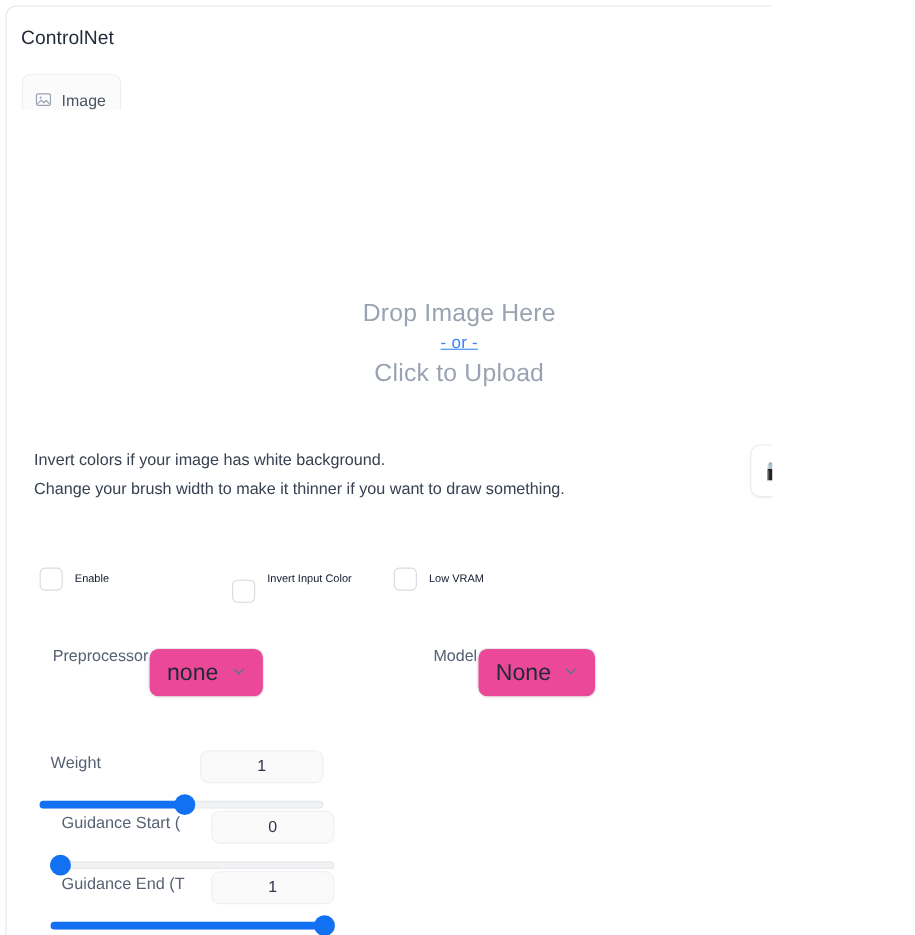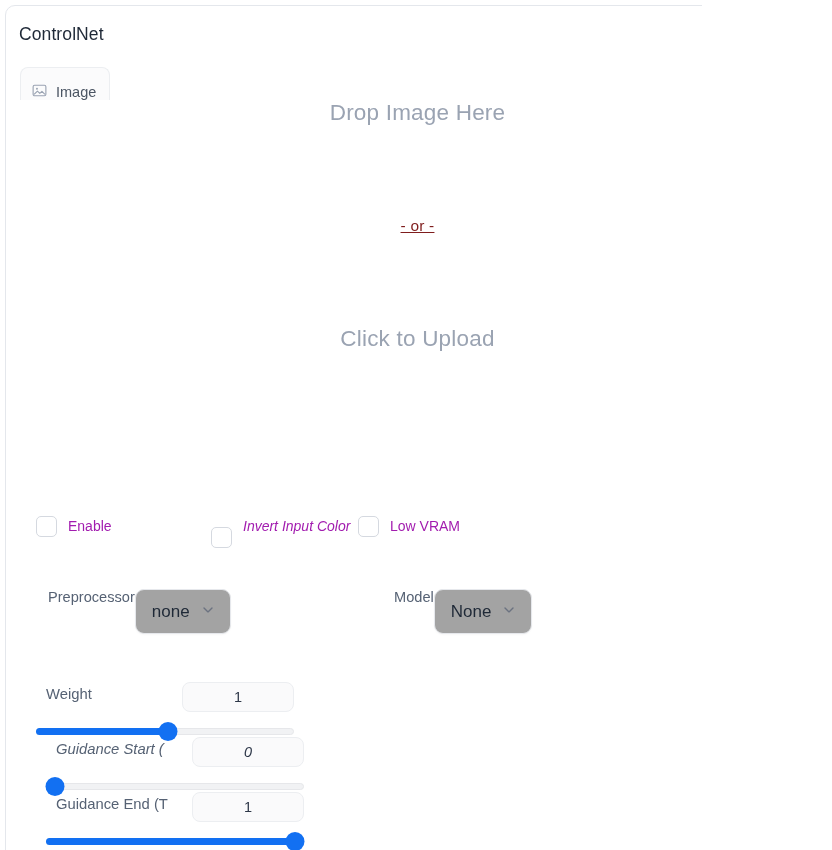--- a/index.html
+++ b/index.html
@@ -80,32 +80,32 @@
     position: absolute;
     left: 14px;
     top: 94px;
     width: 795px;
     height: 252px;
     background: #ffffff;
     border-radius: 0 8px 8px 8px;
     display: flex;
     flex-direction: column;
     align-items: center;
-    justify-content: space-between;
+    justify-content: flex-end;
     gap: 5px;
     user-select: none;
   }
   .dz-main {
     font-size: 22.5px;
     color: #9aa3b2;
     letter-spacing: .2px;
   }
   .dz-or {
     font-size: 15.5px;
-    color: #7f1d1d;
+    color: #3b82f6;
     letter-spacing: .2px;
     text-decoration: underline;
   }
 
   
   .hintrow {
     position: absolute;
     left: 25px;
     top: 398px;
     width: 784px;
@@ -145,36 +145,36 @@
     left: 30px;
     top: 500px;
     width: 790px;
     display: flex;
     align-items: flex-start;
   }
   .checkitem {
     display: flex;
     align-items: flex-start;
     gap: 11px;
-    font-size: 14px;
-    color: #a21caf;
+    font-size: 10px;
+    color: #0f172a;
     line-height: 21px;
   }
   .cbox {
     flex: none;
     width: 21px; height: 21px;
     border: 1.6px solid #d5d9e0;
     border-radius: 5px;
     background: #fff;
     margin-top: 10px;
   }
   .checkitem .lbl { padding-top: 10px; }
   .ci-enable   { width: 175px; }
   .ci-invert   { width: 147px; }
-  .ci-invert .lbl { padding-top: 10px; font-style: italic; }
+  .ci-invert .lbl { padding-top: 10px; }
   .ci-rgb      { width: 154px; }
   .ci-lowvram  { width: 157px; }
   .ci-guess    { width: 160px; }
   .ci-invert .cbox { margin-top: 21px; }
 
   
   .ddrow {
     position: absolute;
     left: 30px;
     top: 580px;
@@ -187,27 +187,27 @@
   .ddfield.preproc { width: 324px; }
   .ddfield.model   { width: 324px; }
   .ddlabel {
     font-size: 14.6px;
     color: #566274;
     margin: 0 0 7px 12px;
   }
   .ddbox {
     position: relative;
     height: 45px;
-    background: #a3a3a3;
+    background: #ec4899;
     border: 1px solid #e6e8ec;
     border-radius: 9px;
     display: flex;
     align-items: center;
     padding: 0 40px 0 16px;
-    font-size: 17px;
+    font-size: 21px;
     color: #1f2937;
     box-shadow: 0 1px 2px rgba(16,24,40,.03);
   }
   .chev {
     position: absolute;
     right: 14px;
     top: 50%;
     transform: translateY(-50%);
     display: block;
   }
@@ -231,21 +231,21 @@
     position: absolute;
     left: 30px;
     top: 676px;
     width: 790px;
     display: flex;
     gap: 0px;
     flex-direction: column;
   }
   .slider { position: relative; }
   .s-weight  { width: 258px; }
-  .s-gstart  { width: 258px; margin-left: 10px; font-style: italic; }
+  .s-gstart  { width: 258px; margin-left: 10px; }
   .s-gend    { width: 258px; margin-left: 10px; }
   .s-head {
     position: relative;
     height: 32px;
   }
   .s-label {
     position: absolute;
     left: 10px;
     top: 4px;
     font-size: 14.8px;
@@ -361,20 +361,34 @@
         <span>Image</span>
       </div>
     </div>
 
     <div class="dropzone">
       <div class="dz-main">Drop Image Here</div>
       <div class="dz-or">- or -</div>
       <div class="dz-main">Click to Upload</div>
     </div>
 
+    <div class="hintrow">
+      <div class="hint">
+        <span class="hint-line">Invert colors if your image has white background.</span>
+        <span class="hint-line">Change your brush width to make it thinner if you want to draw something.</span>
+      </div>
+      <div class="iconbtns">
+        <div class="iconbtn">
+          <span>📷</span>
+        </div>
+        <div class="iconbtn">
+          <span>⇄</span>
+        </div>
+      </div>
+    </div>
 
     <div class="checkrow">
       <div class="checkitem ci-enable">
         <span class="cbox"></span>
         <span class="lbl">Enable</span>
       </div>
       <div class="checkitem ci-invert">
         <span class="cbox"></span>
         <span class="lbl">Invert Input Color</span>
       </div>

